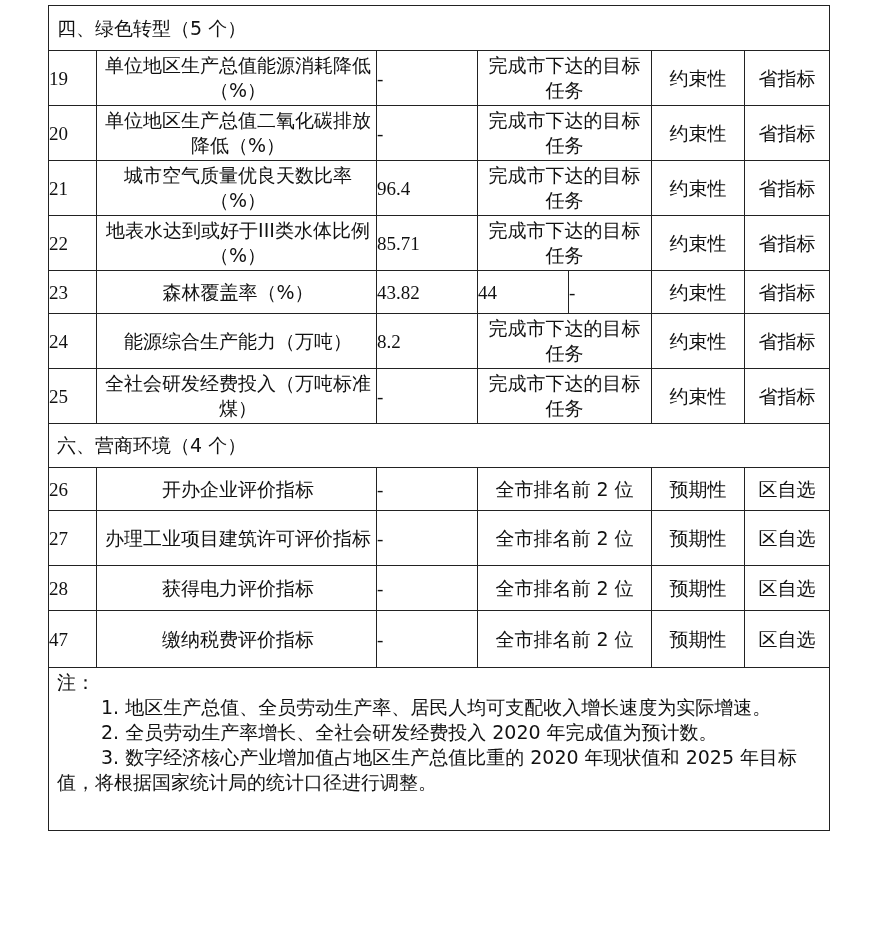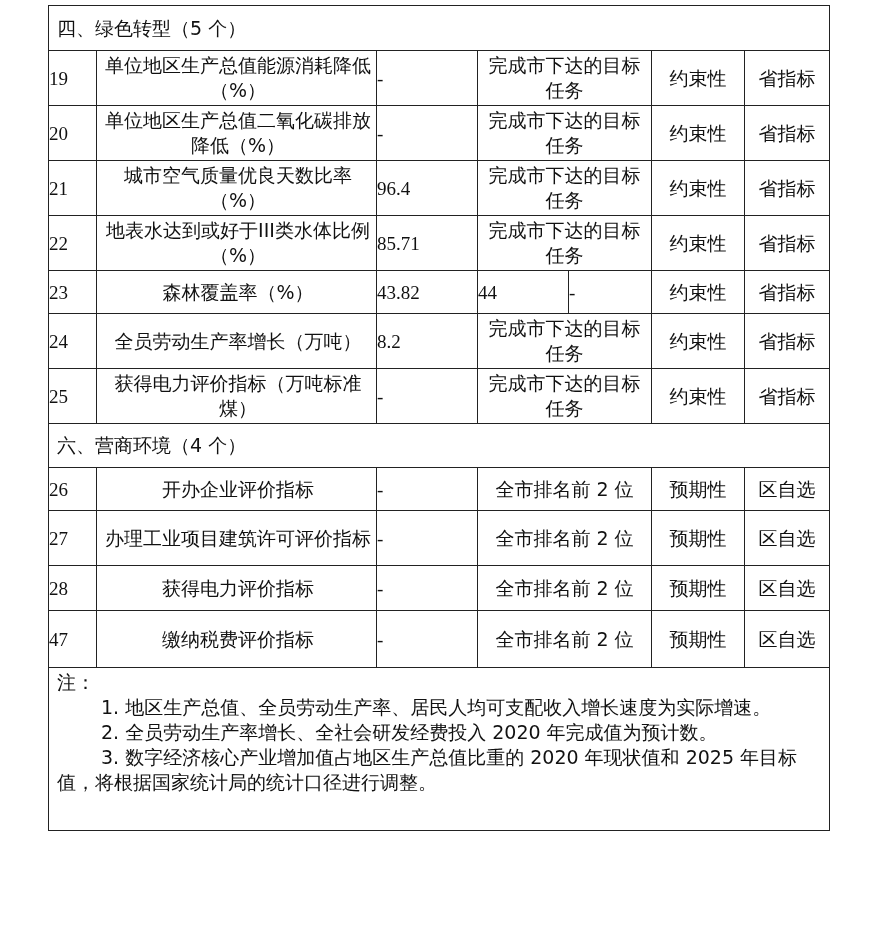--- a/index.html
+++ b/index.html
@@ -68,29 +68,29 @@
       <td class="num">23</td>
       <td class="name">森林覆盖率（%）</td>
       <td class="num">43.82</td>
       <td class="num">44</td>
       <td class="num">-</td>
       <td class="ctr">约束性</td>
       <td class="ctr">省指标</td>
     </tr>
     <tr style="height:55px">
       <td class="num">24</td>
-      <td class="name">全员劳动生产率增长（万吨）</td>
+      <td class="name">能源综合生产能力（万吨）</td>
       <td class="num">8.2</td>
       <td colspan="2" class="ctr" style="padding:0 10px">完成市下达的目标任务</td>
       <td class="ctr">约束性</td>
       <td class="ctr">省指标</td>
     </tr>
     <tr style="height:55px">
       <td class="num">25</td>
-      <td class="name">获得电力评价指标（万吨标准煤）</td>
+      <td class="name">全社会研发经费投入（万吨标准煤）</td>
       <td class="num">-</td>
       <td colspan="2" class="ctr" style="padding:0 10px">完成市下达的目标任务</td>
       <td class="ctr">约束性</td>
       <td class="ctr">省指标</td>
     </tr>
     <tr style="height:44px">
       <td colspan="7" class="sec">六、营商环境（4 个）</td>
     </tr>
     <tr style="height:43px">
       <td class="num">26</td>

